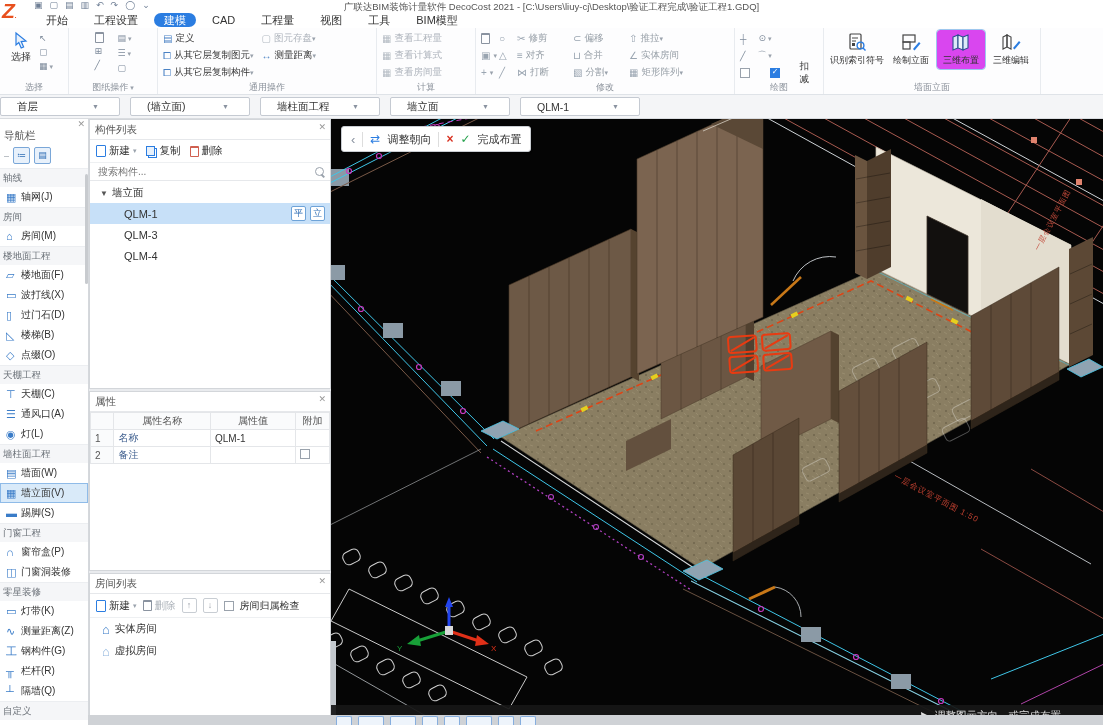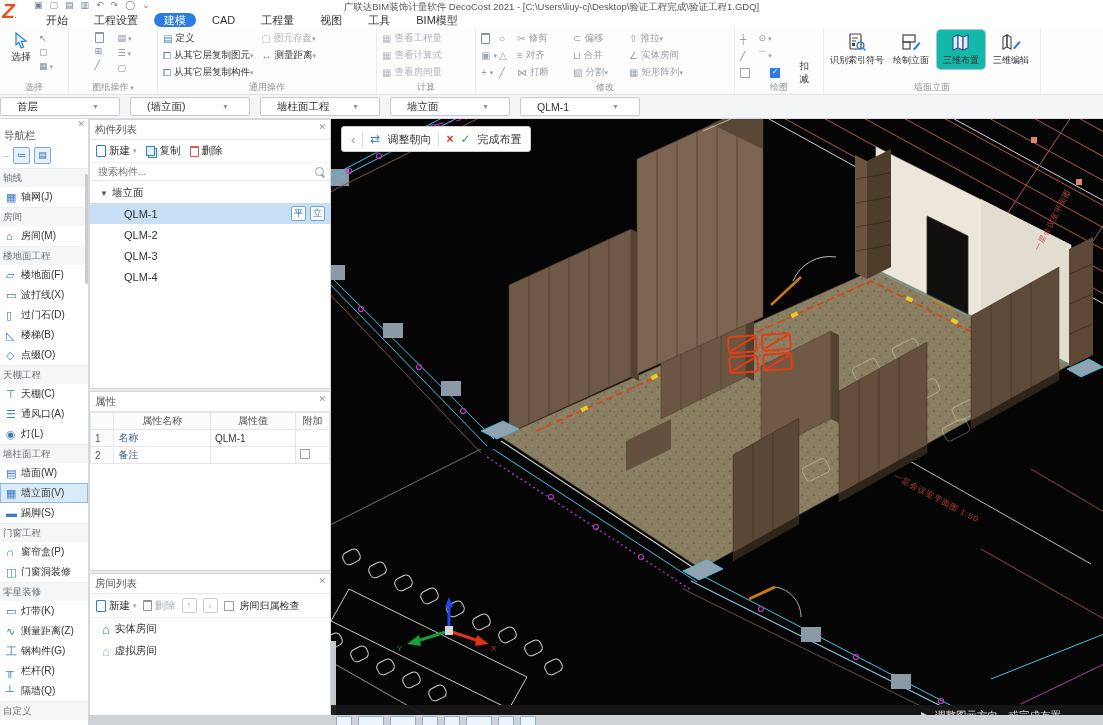--- a/index.html
+++ b/index.html
@@ -29,21 +29,21 @@
   .rrow{display:flex;align-items:center;height:17px;font-size:9.5px;white-space:nowrap;color:#333;}
   .rrow.dis{color:#adb3bb;}
   .ricn{color:#4a82c4;font-size:10px;margin-right:3px;}
   .rrow.dis .ricn{color:#b3bac2;}
   .mrow{display:flex;height:17px;align-items:center;}
   .mcell{display:flex;align-items:center;font-size:9.5px;color:#98a0a8;white-space:nowrap;}
   .mcell .ricn{color:#9aa5b1;}
   .wbtn{display:flex;flex-direction:column;align-items:center;justify-content:flex-start;
         width:50px;padding:2px 1px;border-radius:3px;}
   .wbtn .blabel{font-size:9px;margin-top:2px;white-space:nowrap;}
-  .wbtn.active{background:#14b8a6;outline:1px solid #9ec7ee;}
+  .wbtn.active{background:#d946ef;outline:1px solid #9ec7ee;}
   .cb{width:10px;height:10px;border:1px solid #9aa2ac;background:#fff;display:inline-block;box-sizing:border-box;}
   .cb.on{background:#2b7de1;border-color:#2b7de1;position:relative;}
   .cb.on::after{content:"✓";position:absolute;left:1px;top:-2px;color:#fff;font-size:8px;}
   
   #combos{height:23px;background:#f4f5f7;border-bottom:1px solid #d9dce0;display:flex;align-items:center;gap:10px;}
   .combo{width:86px;height:17px;background:#fff;border:1px solid #c5cad2;border-radius:2px;
          font-size:10.5px;display:flex;align-items:center;justify-content:space-between;padding:0 16px;white-space:nowrap;overflow:hidden;}
   .combo .caret{font-size:7px;color:#8a93a0;}
   
   #main{display:flex;height:607px;}
@@ -517,23 +517,20 @@
           <span class="caret">▼</span>
           <span>墙立面</span>
         </div>
         <div class="trow sel">
           <span>QLM-1</span>
           <span class="badges">
             <span class="badge">平</span>
             <span class="badge">立</span>
           </span>
         </div>
-        <div class="trow">
-            <span>QLM-2</span>
-          </div>
         <div class="trow">
             <span>QLM-3</span>
           </div>
         <div class="trow">
             <span>QLM-4</span>
           </div>
       </div>
 
       <div style="height:2px;"></div>
 

